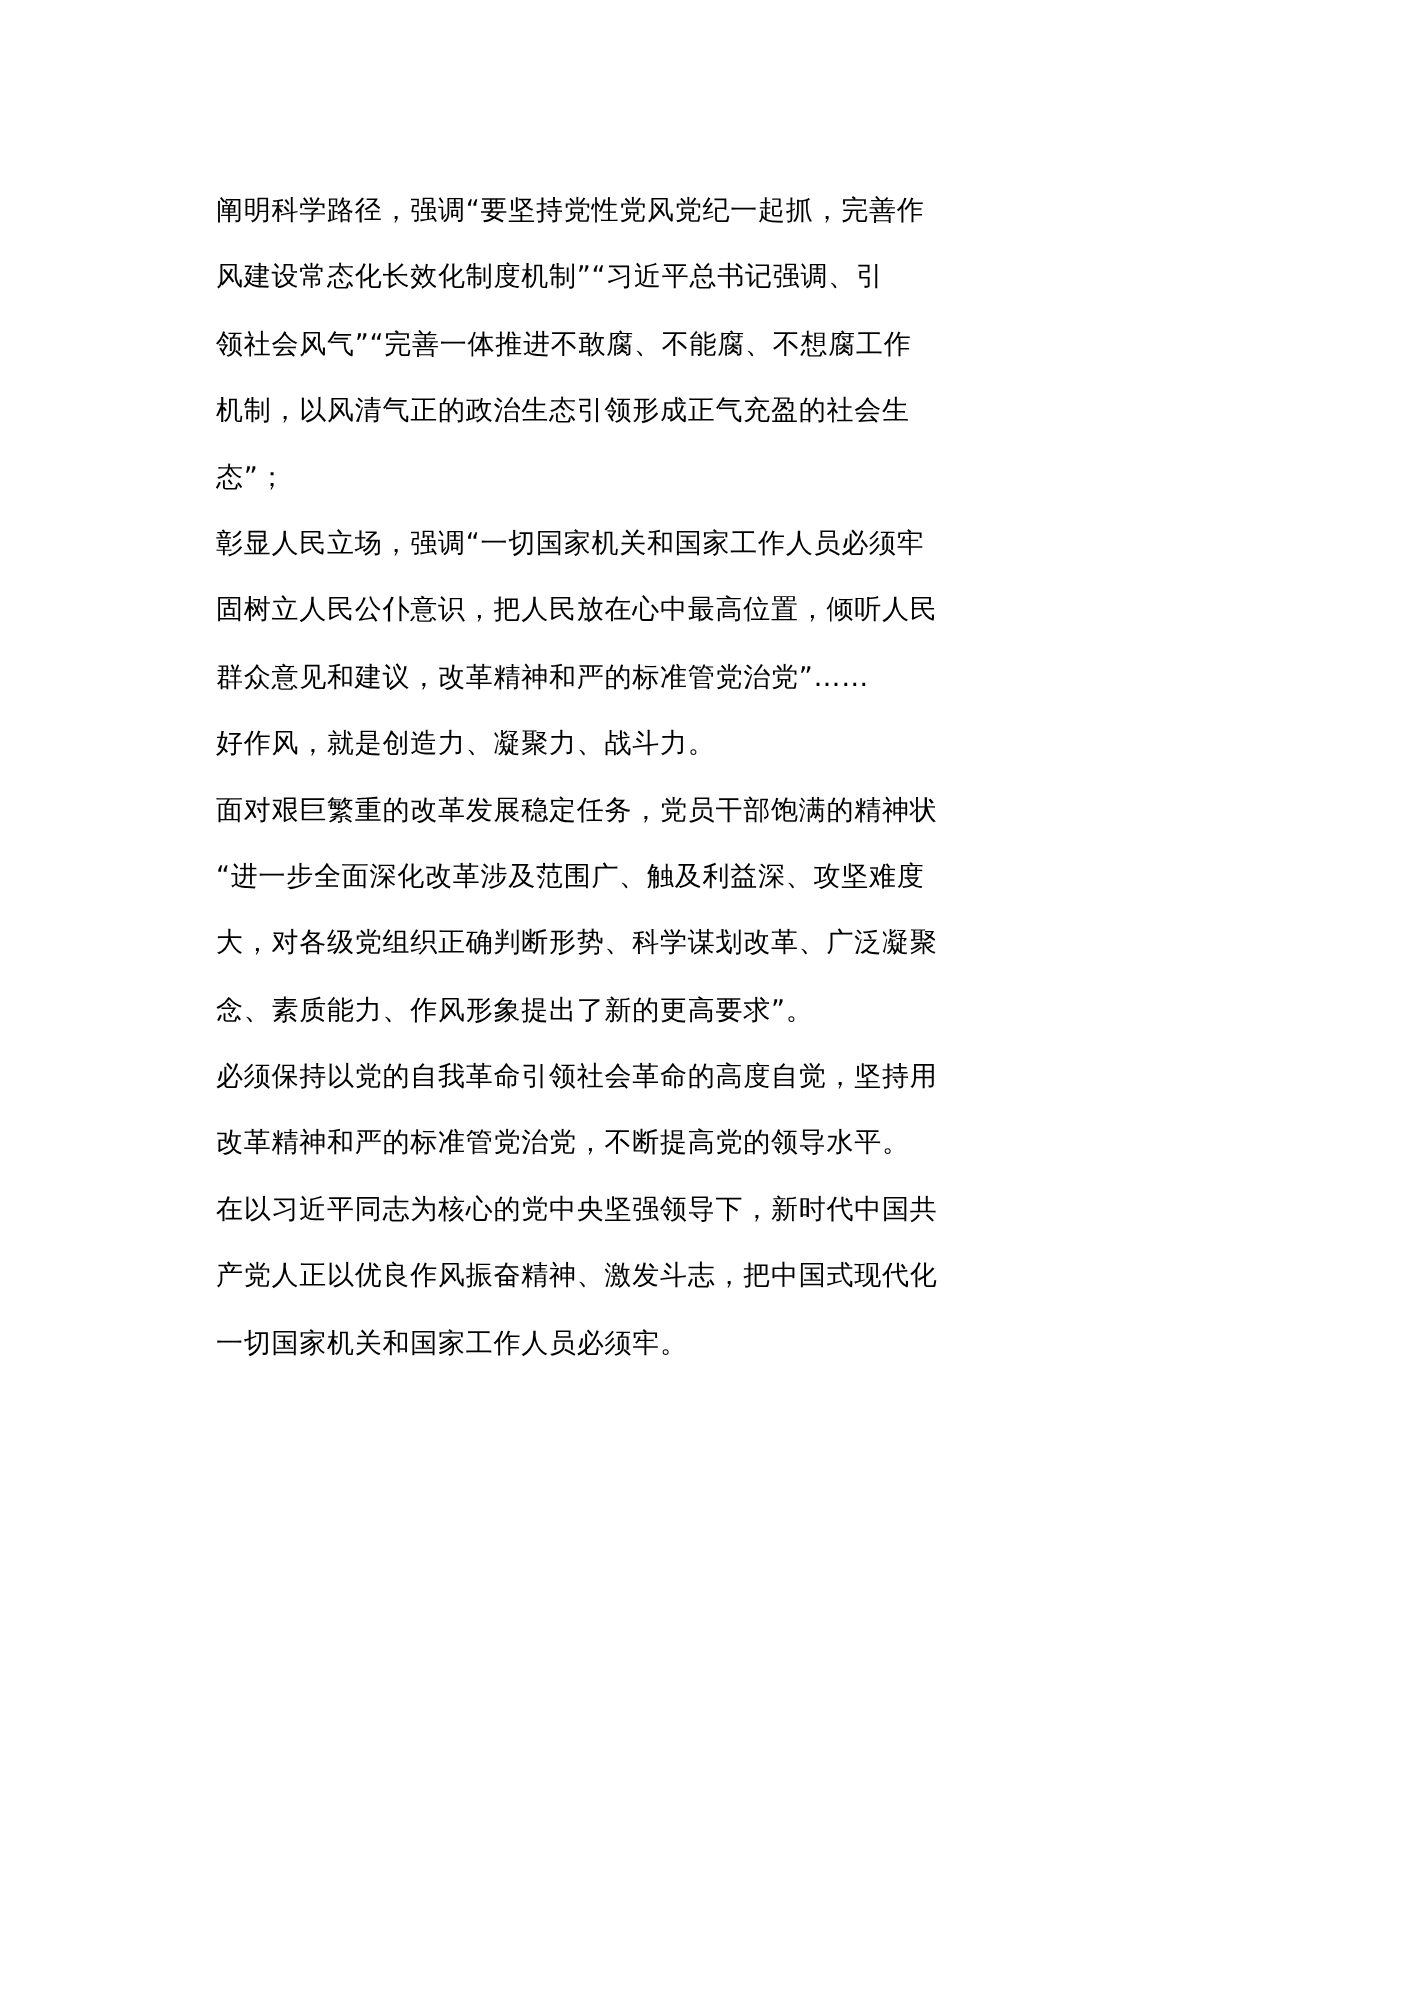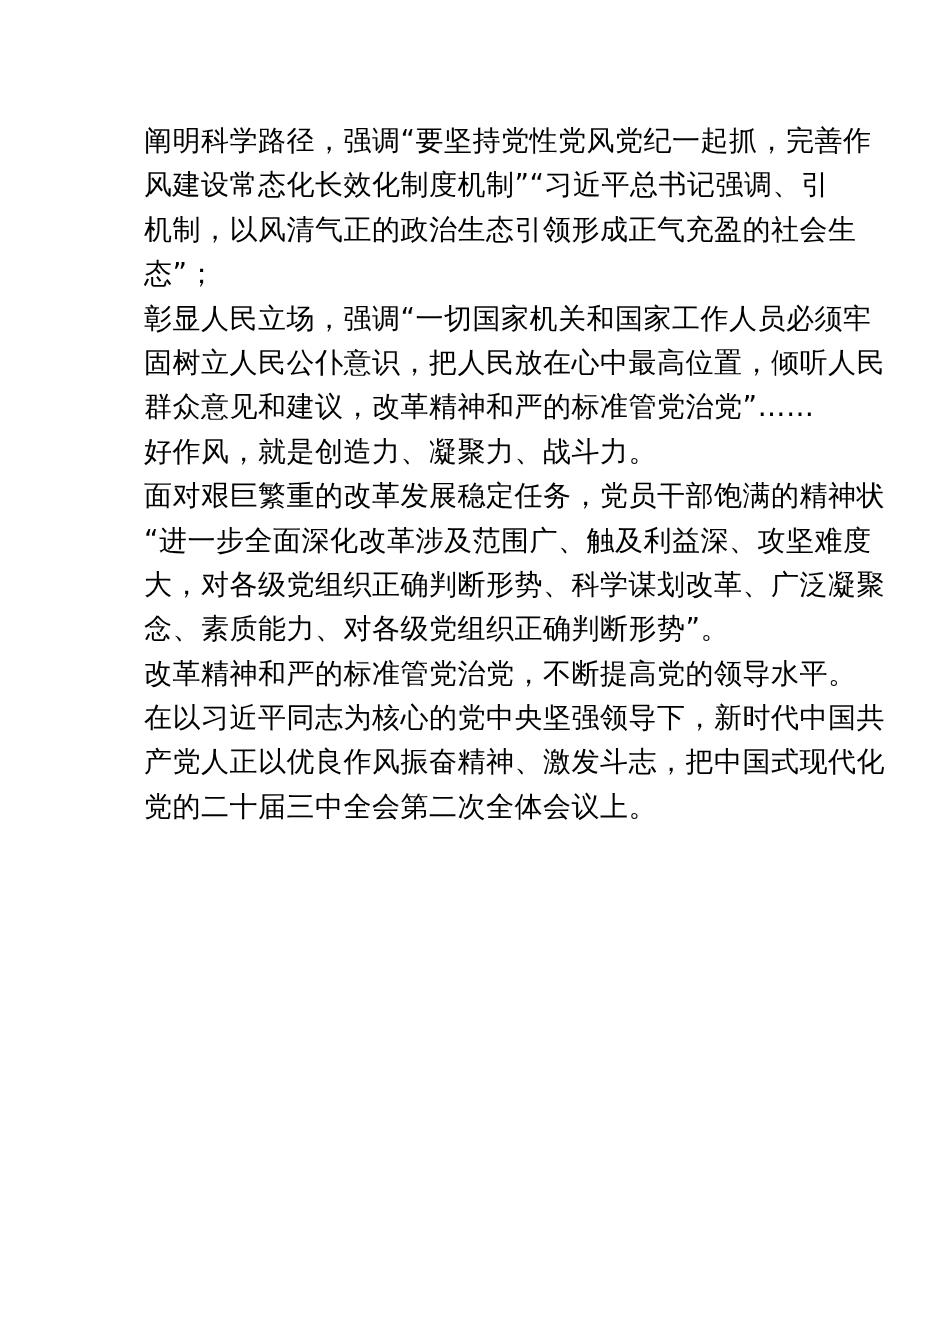--- a/index.html
+++ b/index.html
@@ -26,35 +26,36 @@
     .content {
       position: absolute;
       left: 144px;
       top: 119px;
       width: 672px;
     }
     .line {
       display: block;
       height: 44.4px;
       line-height: 44.4px;
-      font-size: 28px;
+      font-size: 18px;
       letter-spacing: 0.5px;
       white-space: nowrap;
       overflow: visible;
     }
   </style>
 </head>
 <body>
 
 <div class="page">
   <div class="content">
 
     <div>
       <span class="line">阐明科学路径，强调“要坚持党性党风党纪一起抓，完善作</span>
       <span class="line">风建设常态化长效化制度机制”“习近平总书记强调、引</span>
+      <span class="line">领社会风气”“完善一体推进不敢腐、不能腐、不想腐工作</span>
       <span class="line">机制，以风清气正的政治生态引领形成正气充盈的社会生</span>
       <span class="line">态”；</span>
     </div>
 
     <div>
       <span class="line">彰显人民立场，强调“一切国家机关和国家工作人员必须牢</span>
       <span class="line">固树立人民公仆意识，把人民放在心中最高位置，倾听人民</span>
       <span class="line">群众意见和建议，改革精神和严的标准管党治党”……</span>
     </div>
 
@@ -62,28 +63,29 @@
       <span class="line">好作风，就是创造力、凝聚力、战斗力。</span>
     </div>
 
     <div>
       <span class="line">面对艰巨繁重的改革发展稳定任务，党员干部饱满的精神状</span>
     </div>
 
     <div>
       <span class="line">“进一步全面深化改革涉及范围广、触及利益深、攻坚难度</span>
       <span class="line">大，对各级党组织正确判断形势、科学谋划改革、广泛凝聚</span>
-      <span class="line">念、素质能力、对各级党组织正确判断形势”。</span>
+      <span class="line">念、素质能力、作风形象提出了新的更高要求”。</span>
     </div>
 
     <div>
+      <span class="line">必须保持以党的自我革命引领社会革命的高度自觉，坚持用</span>
       <span class="line">改革精神和严的标准管党治党，不断提高党的领导水平。</span>
     </div>
 
 
     <div>
       <span class="line">在以习近平同志为核心的党中央坚强领导下，新时代中国共</span>
       <span class="line">产党人正以优良作风振奋精神、激发斗志，把中国式现代化</span>
-      <span class="line">党的二十届三中全会第二次全体会议上。</span>
+      <span class="line">一切国家机关和国家工作人员必须牢。</span>
     </div>
 
   </div>
 </div>
 
 </body></html>

